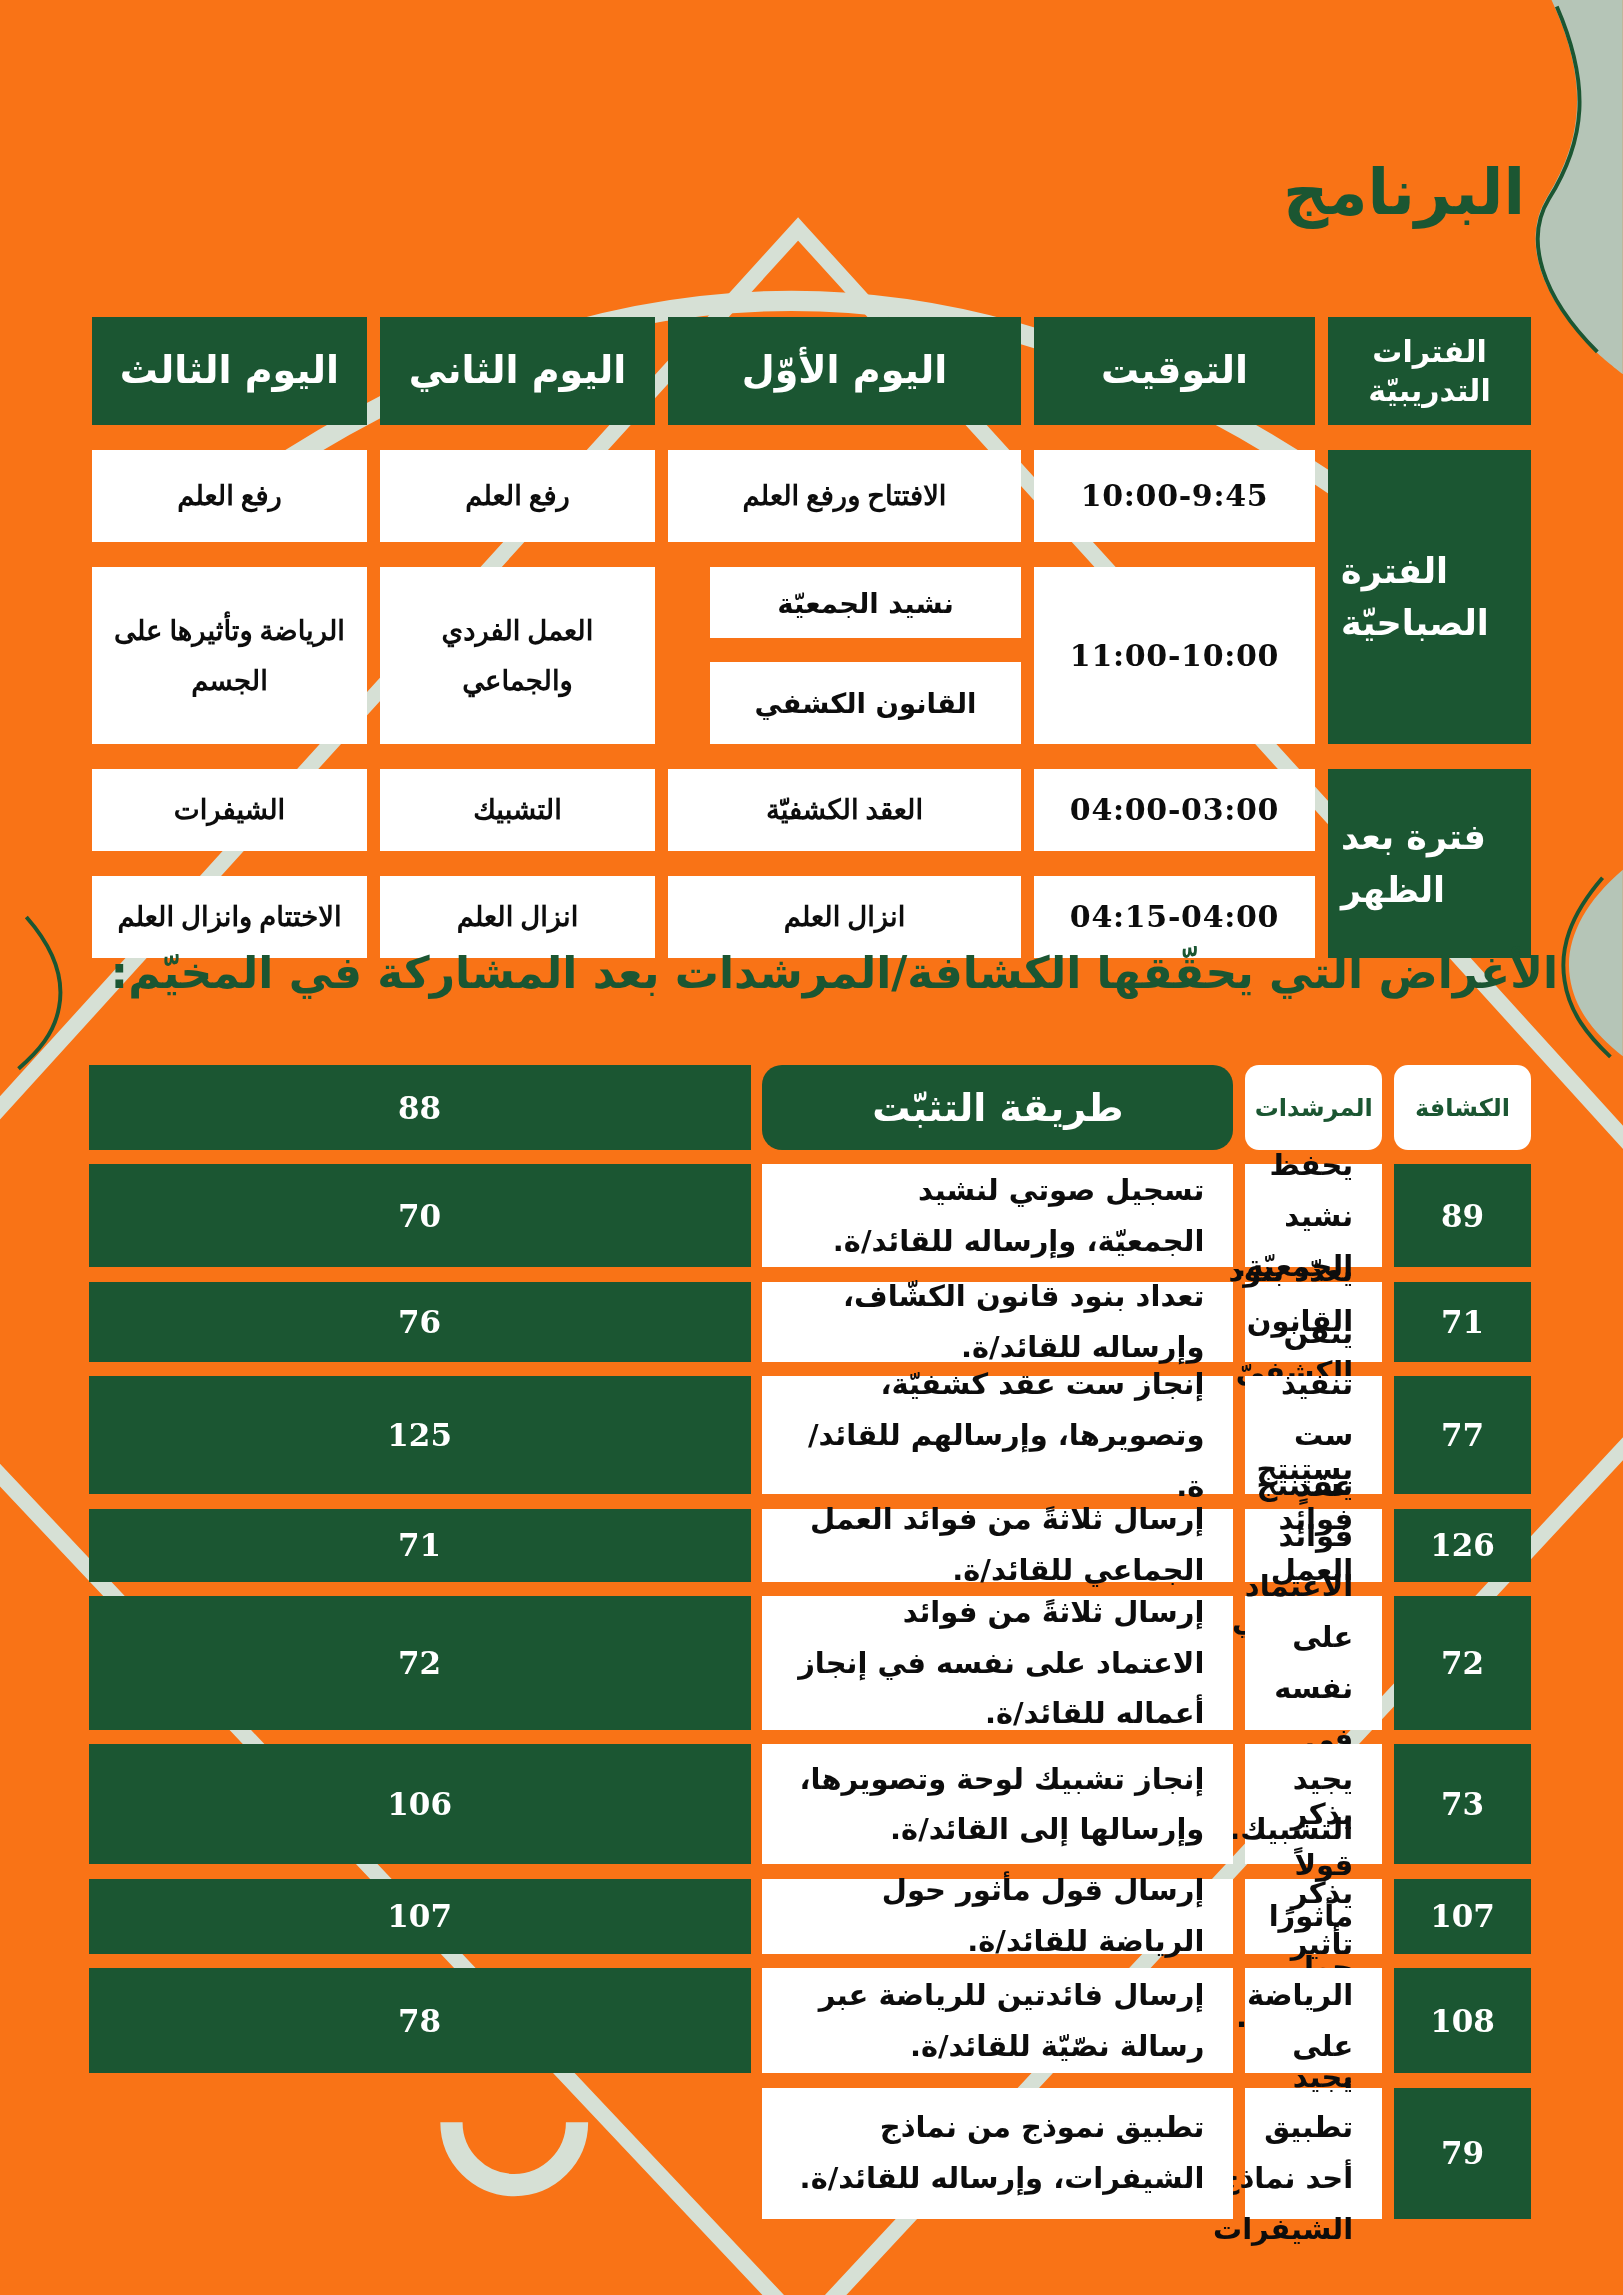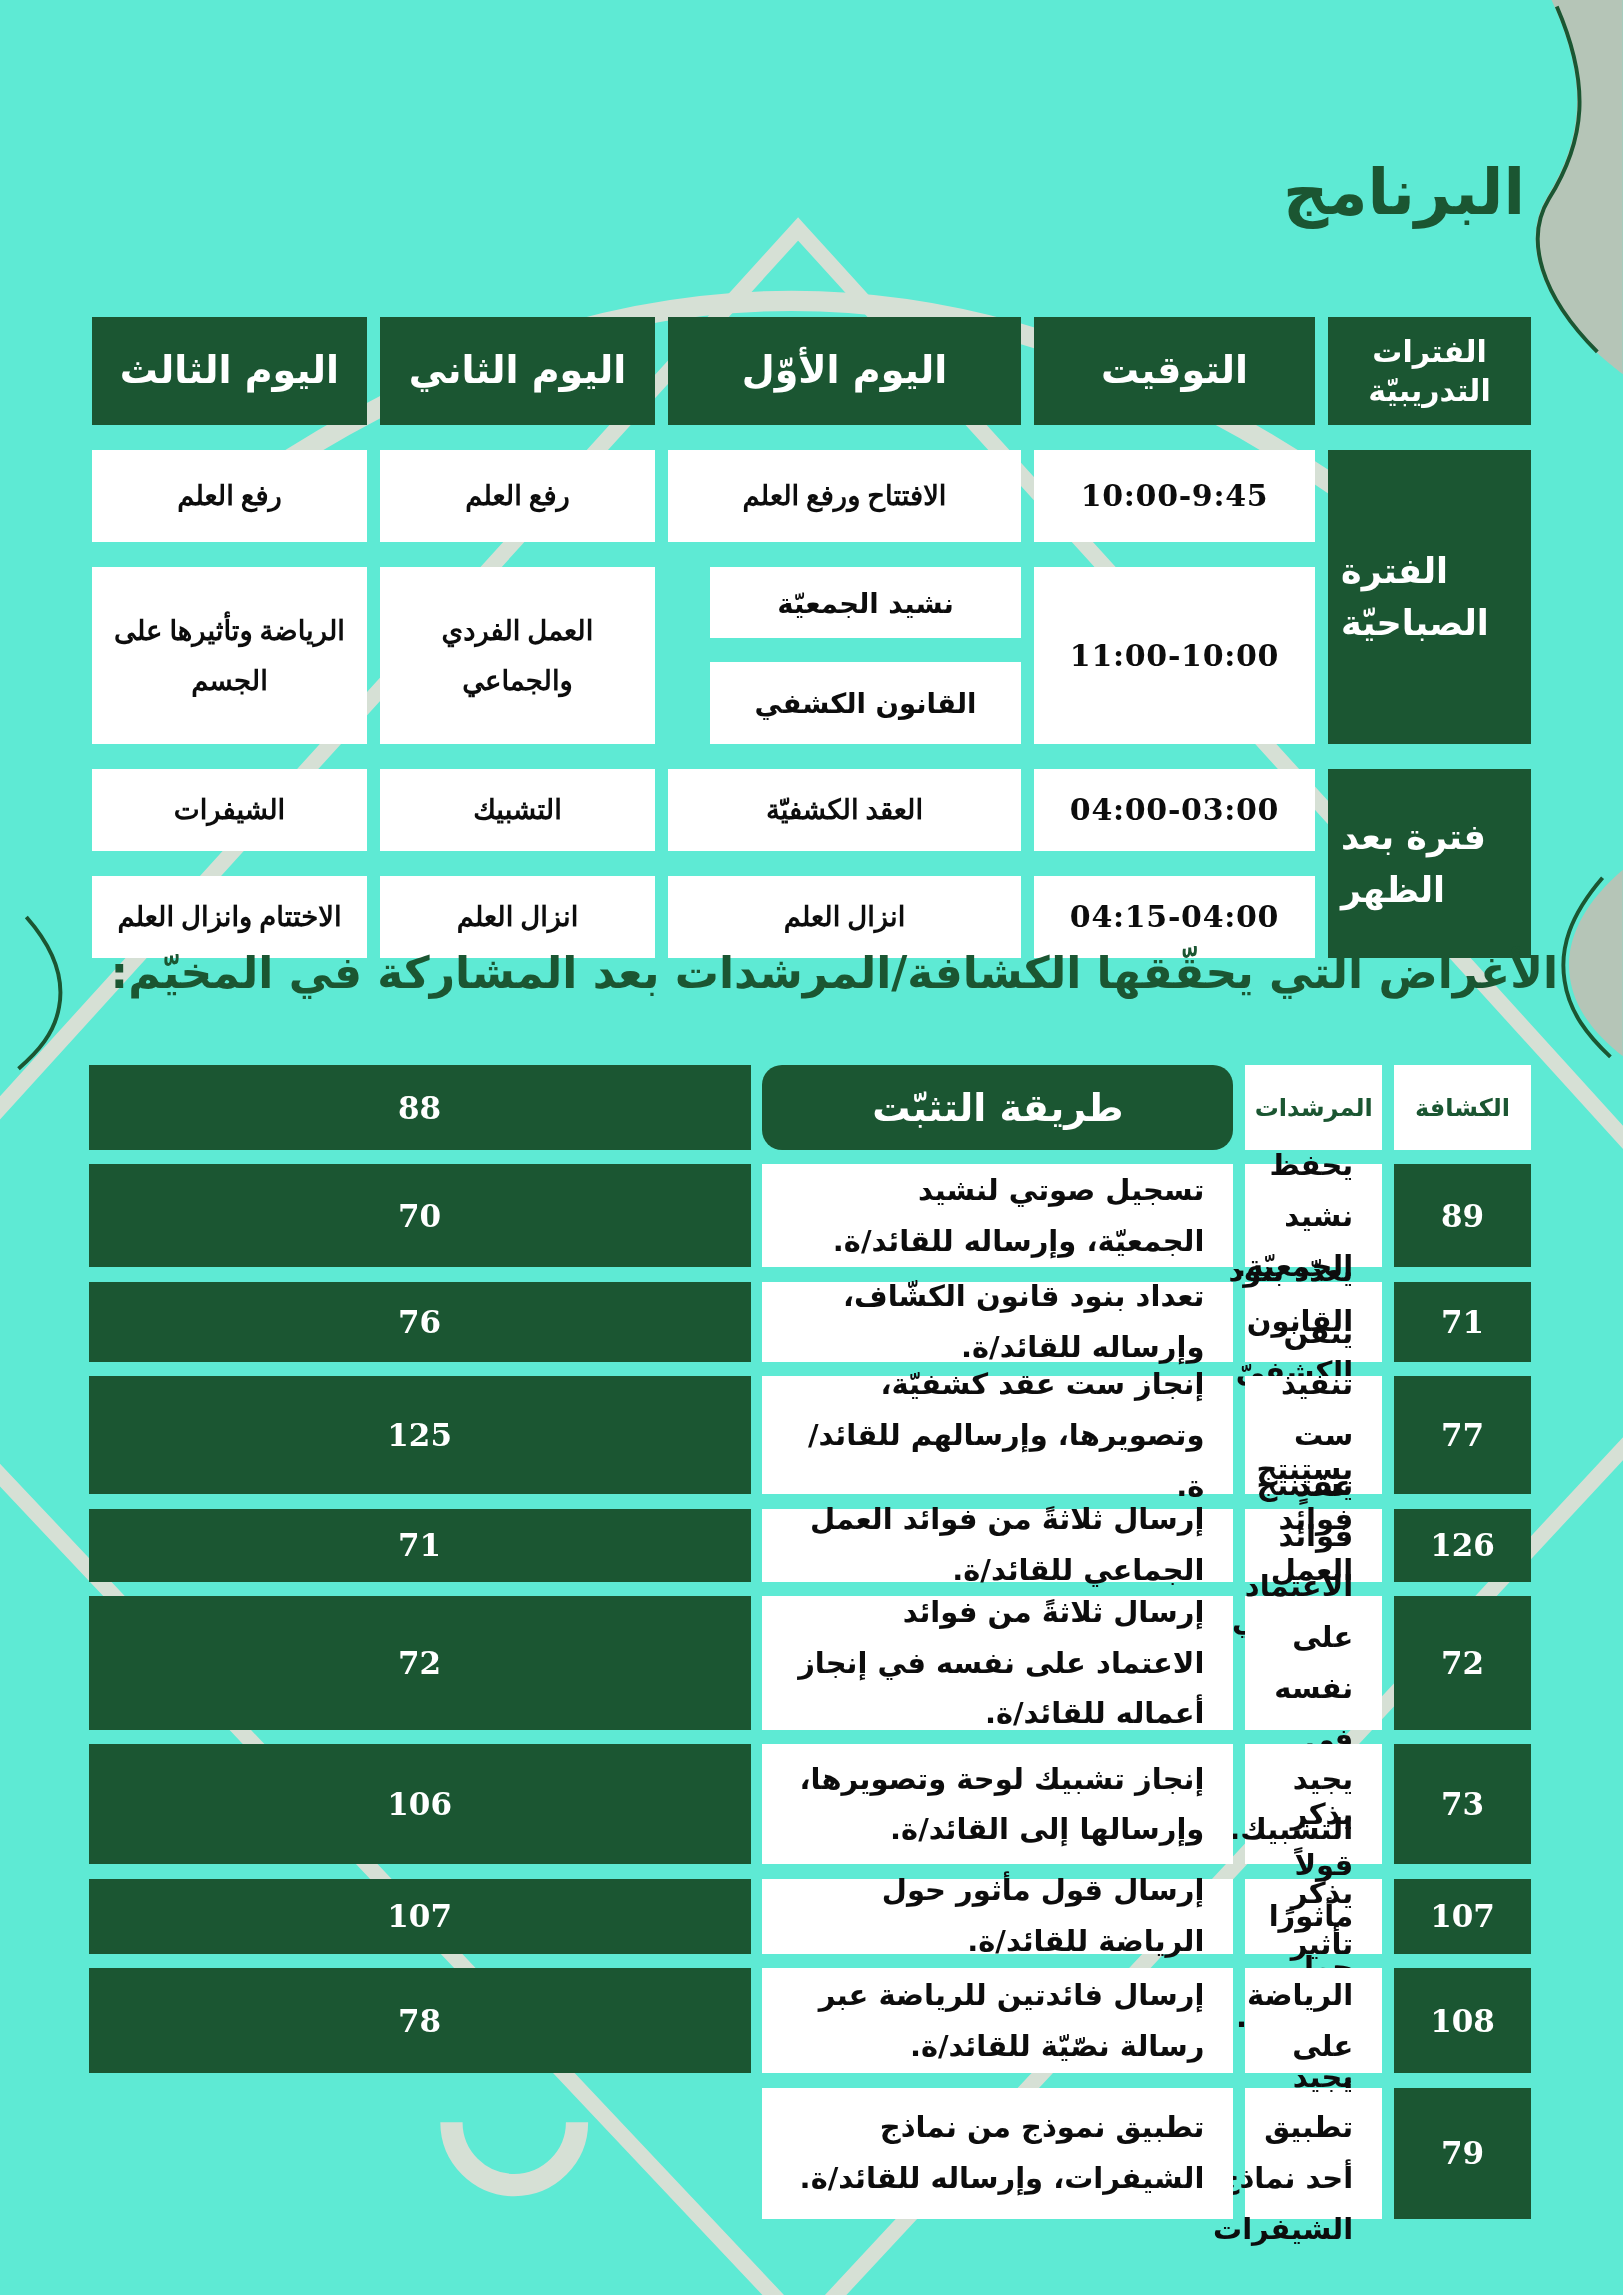--- a/index.html
+++ b/index.html
@@ -1,20 +1,20 @@
 <!DOCTYPE html>
 <html lang="ar" dir="rtl" style="font-size:10.5px"><head>
 <meta charset="utf-8">
 <style>
   html,body{margin:0;padding:0;}
   .page{
     position:relative;
     width:1623px;
     height:2295px;
-    background:#5eead4;
+    background:#f97316;
     overflow:hidden;
     font-family:"DejaVu Sans", sans-serif;
     direction:rtl;
   }
   .bg-decor{position:absolute;inset:0;z-index:0;}
   
   .title1{
     position:absolute;
     top:156px; right:98px;
     margin:0;
@@ -98,21 +98,21 @@
     row-gap:14.4px;
   }
   .th2g{
     background:#1B5632;color:#ffffff;
     display:flex;align-items:center;justify-content:center;
     font-weight:bold;font-size:38px;border-radius:20px;
   }
   .th2w{
     background:#ffffff;color:#1B5632;
     display:flex;align-items:center;justify-content:center;
-    font-weight:bold;font-size:24px;
+    font-weight:bold;font-size:24px;border-radius:14px;
   }
   .num{
     background:#1B5632;color:#ffffff;
     display:flex;align-items:center;justify-content:center;
     font-family:"DejaVu Serif", serif;
     font-weight:bold;font-size:31px;
   }
   .goal,.ver{
     background:#ffffff;color:#0d0d0d;
     display:flex;align-items:center;justify-content:flex-start;

